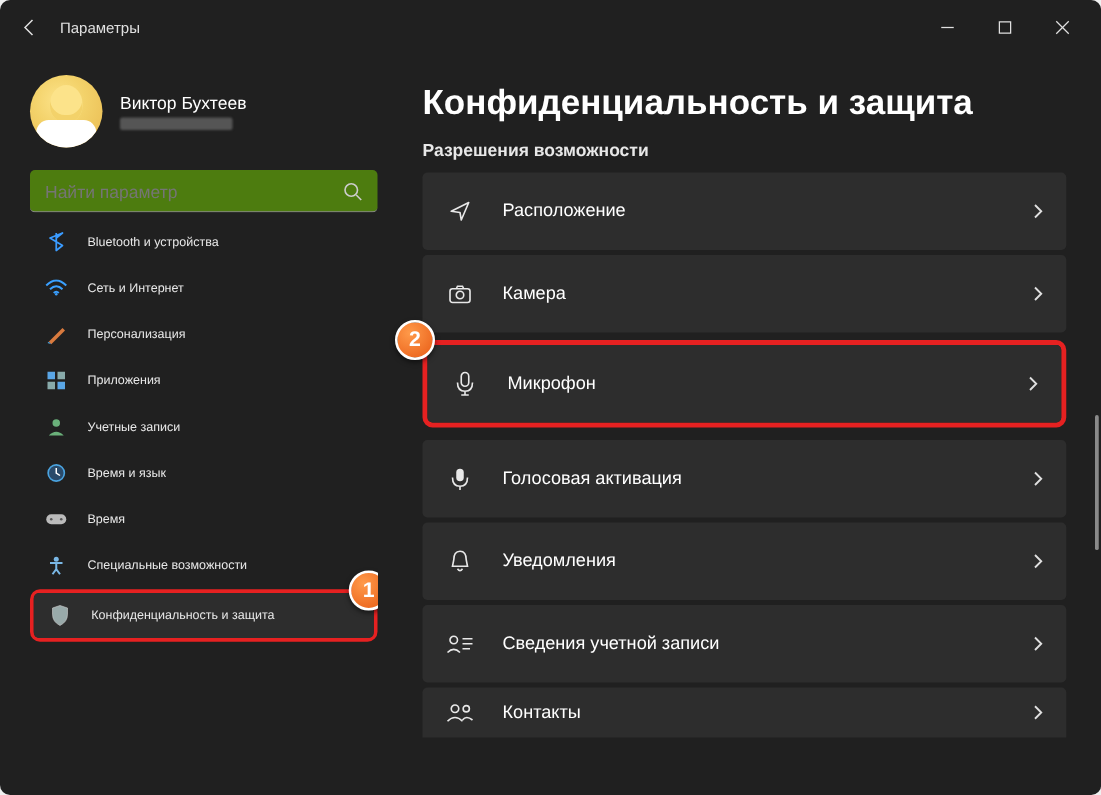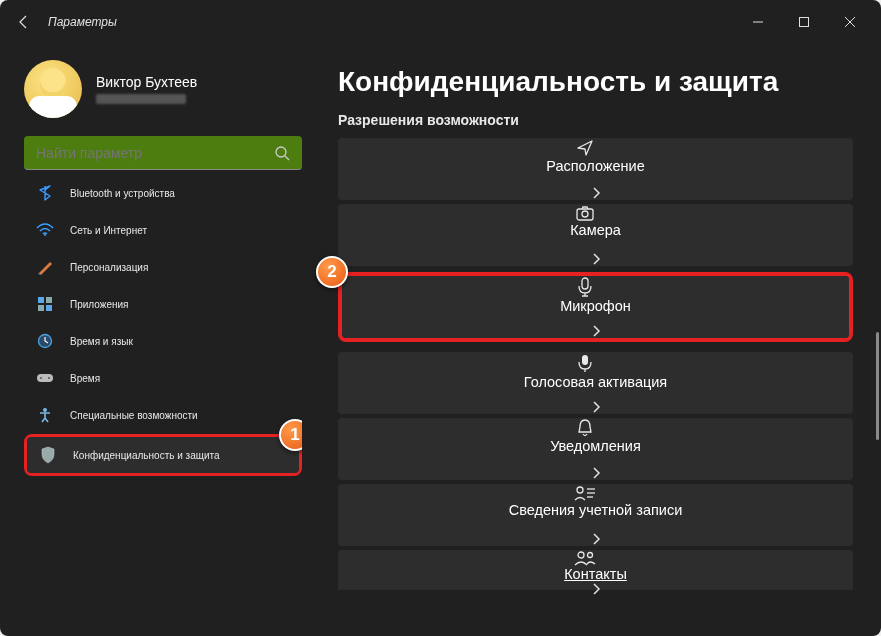--- a/index.html
+++ b/index.html
@@ -7,21 +7,21 @@
 .window {
   width: 881px; height: 636px; background: #202020; color: #fff;
   border-radius: 8px; overflow: hidden; position: relative;
   display: flex; flex-direction: column;
 }
 .titlebar {
   height: 44px; display: flex; align-items: center; padding: 0 8px;
   color: #e0e0e0; font-size: 12px;
 }
 .back-btn { width: 32px; height: 32px; display: flex; align-items: center; justify-content: center; cursor: pointer; border-radius: 4px; }
-.titlebar .title { margin-left: 8px; font-style: italic; }
+.titlebar .title { margin-left: 8px; }
 .win-controls { margin-left: auto; display: flex; }
 .win-btn { width: 46px; height: 32px; display: flex; align-items: center; justify-content: center; cursor: pointer; }
 .win-btn svg { stroke: #e0e0e0; fill: none; }
 
 .body { flex: 1; display: flex; overflow: hidden; }
 
 .sidebar { width: 310px; padding: 16px 8px 0 24px; display: flex; flex-direction: column; }
 .profile { display: flex; align-items: center; margin-bottom: 18px; }
 .avatar {
   width: 58px; height: 58px; border-radius: 50%; margin-right: 14px;
@@ -64,21 +64,20 @@
 .nav-highlight .nav-item { margin: 0; }
 
 .content { flex: 1; padding: 22px 28px 0 28px; overflow-y: auto; position: relative; }
 .content h1 { font-size: 28px; font-weight: 600; margin-bottom: 14px; }
 .section-label { font-size: 14px; font-weight: 600; margin-bottom: 10px; color: #e8e8e8; }
 
 .card {
   background: #2d2d2d; border-radius: 4px; height: 62px;
   display: flex; align-items: center; padding: 0 18px; margin-bottom: 4px;
   cursor: pointer;
-  flex-direction: column;
 }
 .card .icon { width: 24px; margin-right: 22px; color: #e8e8e8; display: flex; align-items: center; justify-content: center; }
 .card-label { flex: 1; font-size: 14.5px; }
 .chevron { color: #e0e0e0; }
 
 .card-highlight {
   border: 4px solid #e62121; border-radius: 8px; margin: 6px 0 10px 0;
 }
 .card-highlight .card { margin: 0; border-radius: 4px; }
 
@@ -184,20 +183,29 @@
                 <rect x="9" y="1" width="6" height="6" fill="#8aa"></rect>
                 <rect x="1" y="9" width="6" height="6" fill="#8aa"></rect>
                 <rect x="9" y="9" width="6" height="6" fill="#5aa6e6"></rect>
               </svg>
             </span>
           <span>Приложения</span>
         </div>
         <div class="nav-item">
           <span class="icon">
               <svg width="16" height="16" viewBox="0 0 16 16">
+                <circle cx="8" cy="5" r="3" fill="#6ab07a"></circle>
+                <path d="M2 15 Q8 9 14 15" fill="#6ab07a"></path>
+              </svg>
+            </span>
+          <span>Учетные записи</span>
+        </div>
+        <div class="nav-item">
+          <span class="icon">
+              <svg width="16" height="16" viewBox="0 0 16 16">
                 <circle cx="8" cy="8" r="6.5" stroke="#4aa3df" stroke-width="1.3" fill="#2a4a6a"></circle>
                 <path d="M8 4 V8 L11 10" stroke="#fff" stroke-width="1.2" fill="none"></path>
               </svg>
             </span>
           <span>Время и язык</span>
         </div>
         <div class="nav-item">
           <span class="icon">
               <svg width="18" height="14" viewBox="0 0 18 14">
                 <rect x="1" y="3" width="16" height="8" rx="4" fill="#bbb"></rect>
@@ -324,21 +332,21 @@
             </svg>
           </span>
         <span class="card-label">Сведения учетной записи</span>
         <span class="chevron">
             <svg width="10" height="14" viewBox="0 0 10 14">
               <path d="M3 2 L8 7 L3 12" stroke="#e0e0e0" stroke-width="1.5" fill="none"></path>
             </svg>
           </span>
       </div>
 
-      <div class="card" style="height:40px; border-radius:4px 4px 0 0;text-decoration:underline;">
+      <div class="card" style="height:40px; border-radius:4px 4px 0 0;">
         <span class="icon">
             <svg width="22" height="16" viewBox="0 0 22 16">
               <circle cx="7" cy="5" r="3" stroke="#e8e8e8" stroke-width="1.3" fill="none"></circle>
               <path d="M1 15 Q7 9 13 15" stroke="#e8e8e8" stroke-width="1.3" fill="none"></path>
               <circle cx="16" cy="5" r="2.5" stroke="#e8e8e8" stroke-width="1.3" fill="none"></circle>
               <path d="M13 14 Q16 10 21 14" stroke="#e8e8e8" stroke-width="1.3" fill="none"></path>
             </svg>
           </span>
         <span class="card-label">Контакты</span>
         <span class="chevron">

